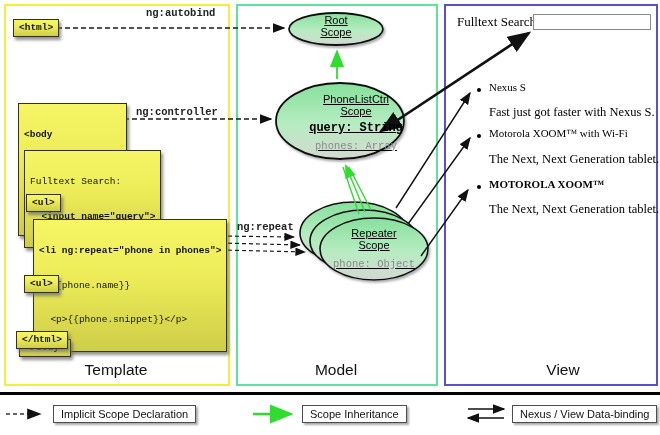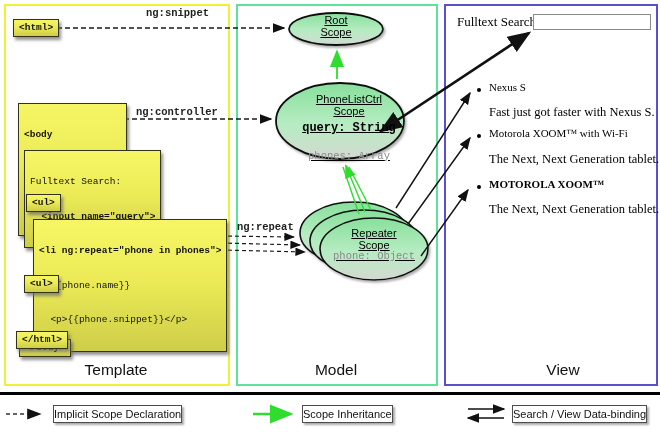--- a/index.html
+++ b/index.html
@@ -17,32 +17,32 @@
         border:1px solid #33331a;box-shadow:2px 3px 3px rgba(110,110,110,.75);
         padding:2px 5px;font-family:"Liberation Mono",monospace;font-size:9.5px;
         line-height:11.5px;color:#111;white-space:pre;font-weight:bold;}
   .cbox .rg{font-weight:normal;}
   
   .dlabel{position:absolute;z-index:3;font-family:"Liberation Mono",monospace;
           font-weight:bold;font-size:10.5px;color:#222;}
   
   .etext{position:absolute;z-index:3;text-align:center;font-size:11px;line-height:11.5px;color:#000;text-decoration:underline;}
   .mono-b{font-family:"Liberation Mono",monospace;font-weight:bold;font-size:12px;color:#000;margin-top:6px;}
-  .mono-g{font-family:"Liberation Mono",monospace;font-size:10.5px;color:#8a8a8a;margin-top:16px;}
+  .mono-g{font-family:"Liberation Mono",monospace;font-size:10.5px;color:#8a8a8a;margin-top:6px;}
   
   .vlabel{position:absolute;z-index:3;font-family:"Liberation Serif",serif;font-size:13px;color:#000;}
   .vtitle{position:absolute;z-index:3;font-family:"Liberation Serif",serif;font-size:11px;color:#000;}
   .vdesc{position:absolute;z-index:3;font-family:"Liberation Serif",serif;font-size:12.5px;color:#000;}
   .bullet{position:absolute;z-index:3;width:4px;height:4px;border-radius:50%;background:#000;}
   .vsearch{position:absolute;z-index:3;left:533px;top:14px;width:112px;height:14px;
            border:1px solid #8a8a8a;background:#fff;font-size:11px;padding:0 2px;}
   
   #sep{position:absolute;left:0;top:392px;width:660px;height:3px;background:#000;z-index:3;}
   .lgbox{position:absolute;z-index:3;top:405px;background:#fff;border:1.5px solid #4d4d4d;
-         box-shadow:1.5px 1.5px 2px #aaa;padding:2px 0;font-size:11px;color:#111;white-space:nowrap;}
+         box-shadow:1.5px 1.5px 2px #aaa;padding:2px 7px;font-size:11px;color:#111;white-space:nowrap;}
 </style>
 </head>
 <body>
 
 <div id="stage">
 
   <div class="col" id="col-template"></div>
   <div class="col" id="col-model"></div>
   <div class="col" id="col-view"></div>
 
@@ -114,40 +114,40 @@
     <div class="rg">  {{phone.name}}</div>
     <div class="rg">  &lt;p&gt;{{phone.snippet}}&lt;/p&gt;</div>
   </div>
 
   <div class="cbox" style="left:24px;top:275px;"><span>&lt;ul&gt;</span></div>
 
   <div class="cbox" style="left:19px;top:303px;margin-top:36px;"><span>&lt;/body&gt;</span></div>
 
   <div class="cbox" style="left:8px;top:331px;margin-left:8px;"><span>&lt;/html&gt;</span></div>
 
-  <div class="dlabel" style="left:146px;top:7px;">ng:snippet</div>
+  <div class="dlabel" style="left:146px;top:7px;">ng:autobind</div>
   <div class="dlabel" style="left:136px;top:106px;">ng:controller</div>
   <div class="dlabel" style="left:237px;top:221px;">ng:repeat</div>
 
   <div class="etext" style="left:290px;top:15px;width:92px;">
     <div>Root</div>
     <div>Scope</div>
   </div>
 
-  <div class="etext" style="left:285px;top:94px;width:128px;">
+  <div class="etext" style="left:292px;top:94px;width:128px;">
     <div>PhoneListCtrl</div>
     <div>Scope</div>
     <div class="mono-b">query: String</div>
     <div class="mono-g">phones: Array</div>
   </div>
 
   <div class="etext" style="left:314px;top:228px;width:120px;">
     <div>Repeater</div>
     <div>Scope</div>
-    <div class="mono-g" style="margin-top:0;">phone: Object</div>
+    <div class="mono-g" style="margin-top:8px;">phone: Object</div>
   </div>
 
   <div class="vlabel" style="left:457px;top:14px;">Fulltext Search:</div>
   <input class="vsearch" value="" style="">
 
   <div class="bullet" style="left:477px;top:88px;"></div>
   <div class="vtitle" style="left:489px;top:81px;">Nexus S</div>
   <div class="vdesc" style="left:489px;top:105px;">Fast just got faster with Nexus S.</div>
 
   <div class="bullet" style="left:477px;top:134px;"></div>
@@ -158,15 +158,15 @@
   <div class="vtitle" style="left:489px;top:178px;font-weight:bold;">MOTOROLA XOOM™</div>
   <div class="vdesc" style="left:489px;top:202px;">The Next, Next Generation tablet.</div>
 
   <div class="col-label" style="left:236px;top:361px;width:200px;">Model</div>
   <div class="col-label" style="left:4px;top:361px;width:224px;">Template</div>
   <div class="col-label" style="left:444px;top:361px;width:238px;">View</div>
 
   <div id="sep"></div>
   <div class="lgbox" style="left:53px;">Implicit Scope Declaration</div>
   <div class="lgbox" style="left:302px;">Scope Inheritance</div>
-  <div class="lgbox" style="left:512px;">Search / View Data-binding</div>
+  <div class="lgbox" style="left:512px;">Nexus / View Data-binding</div>
 
 </div>
 
 </body></html>

